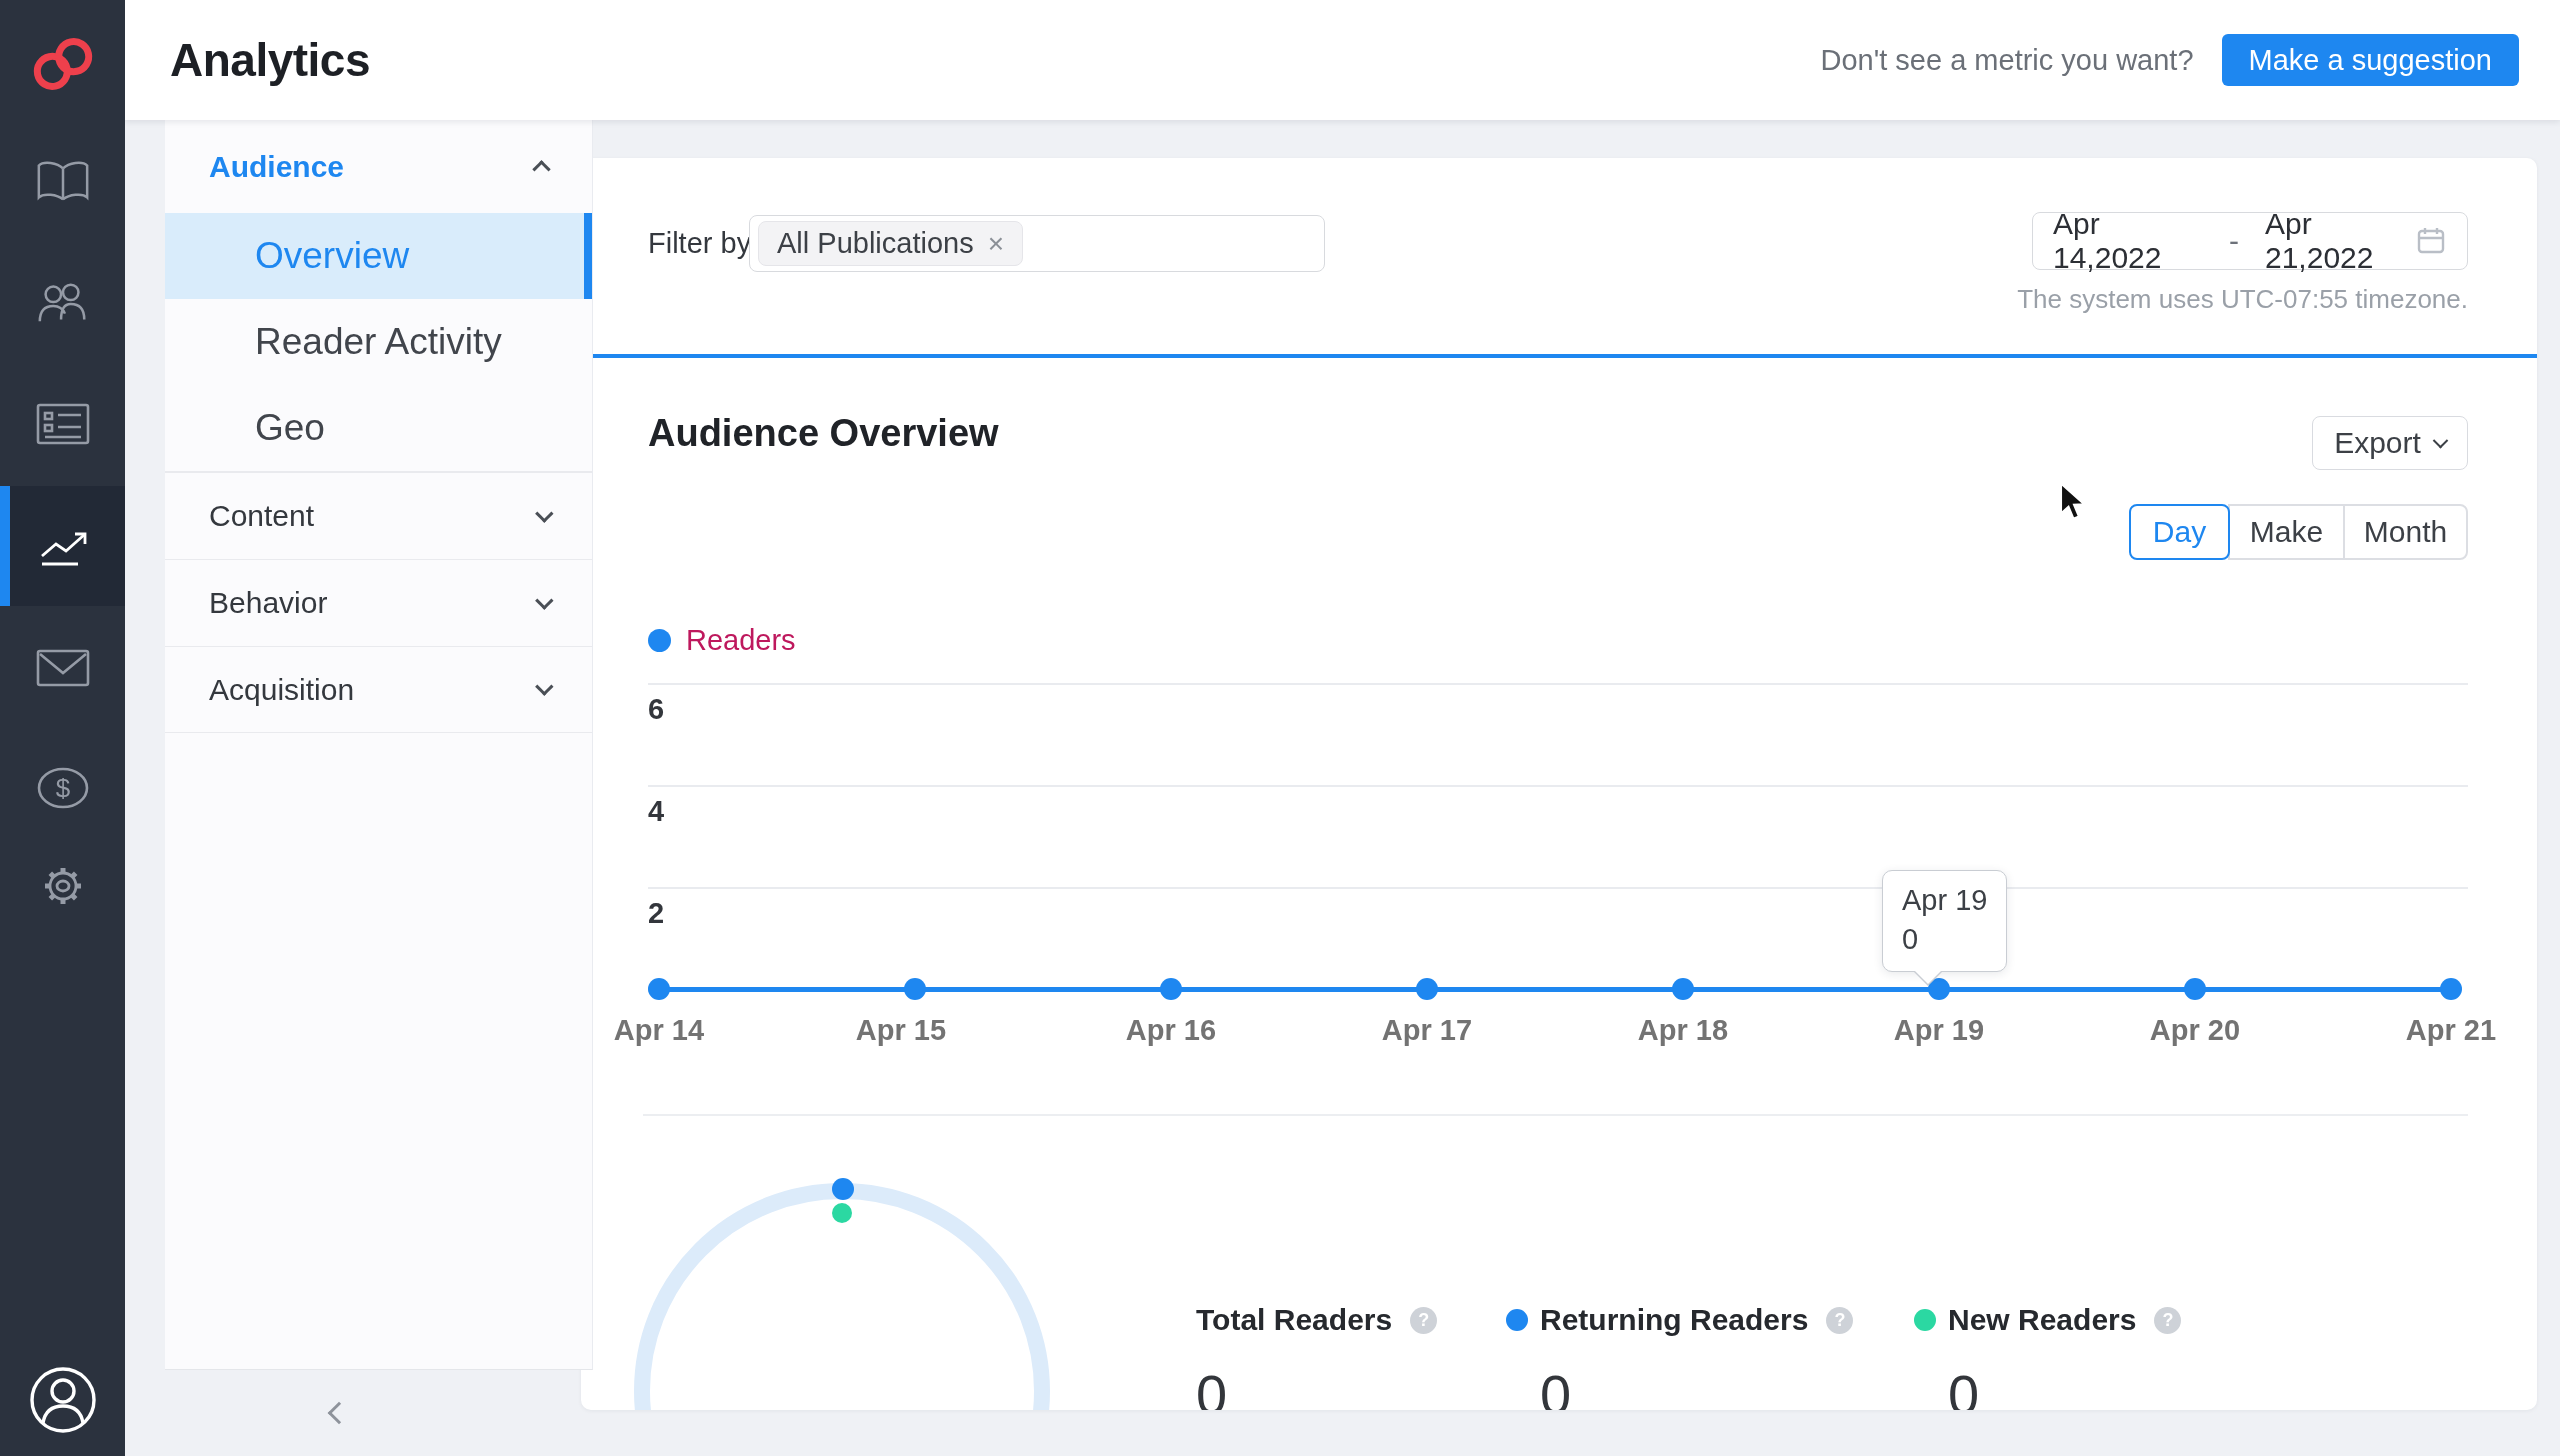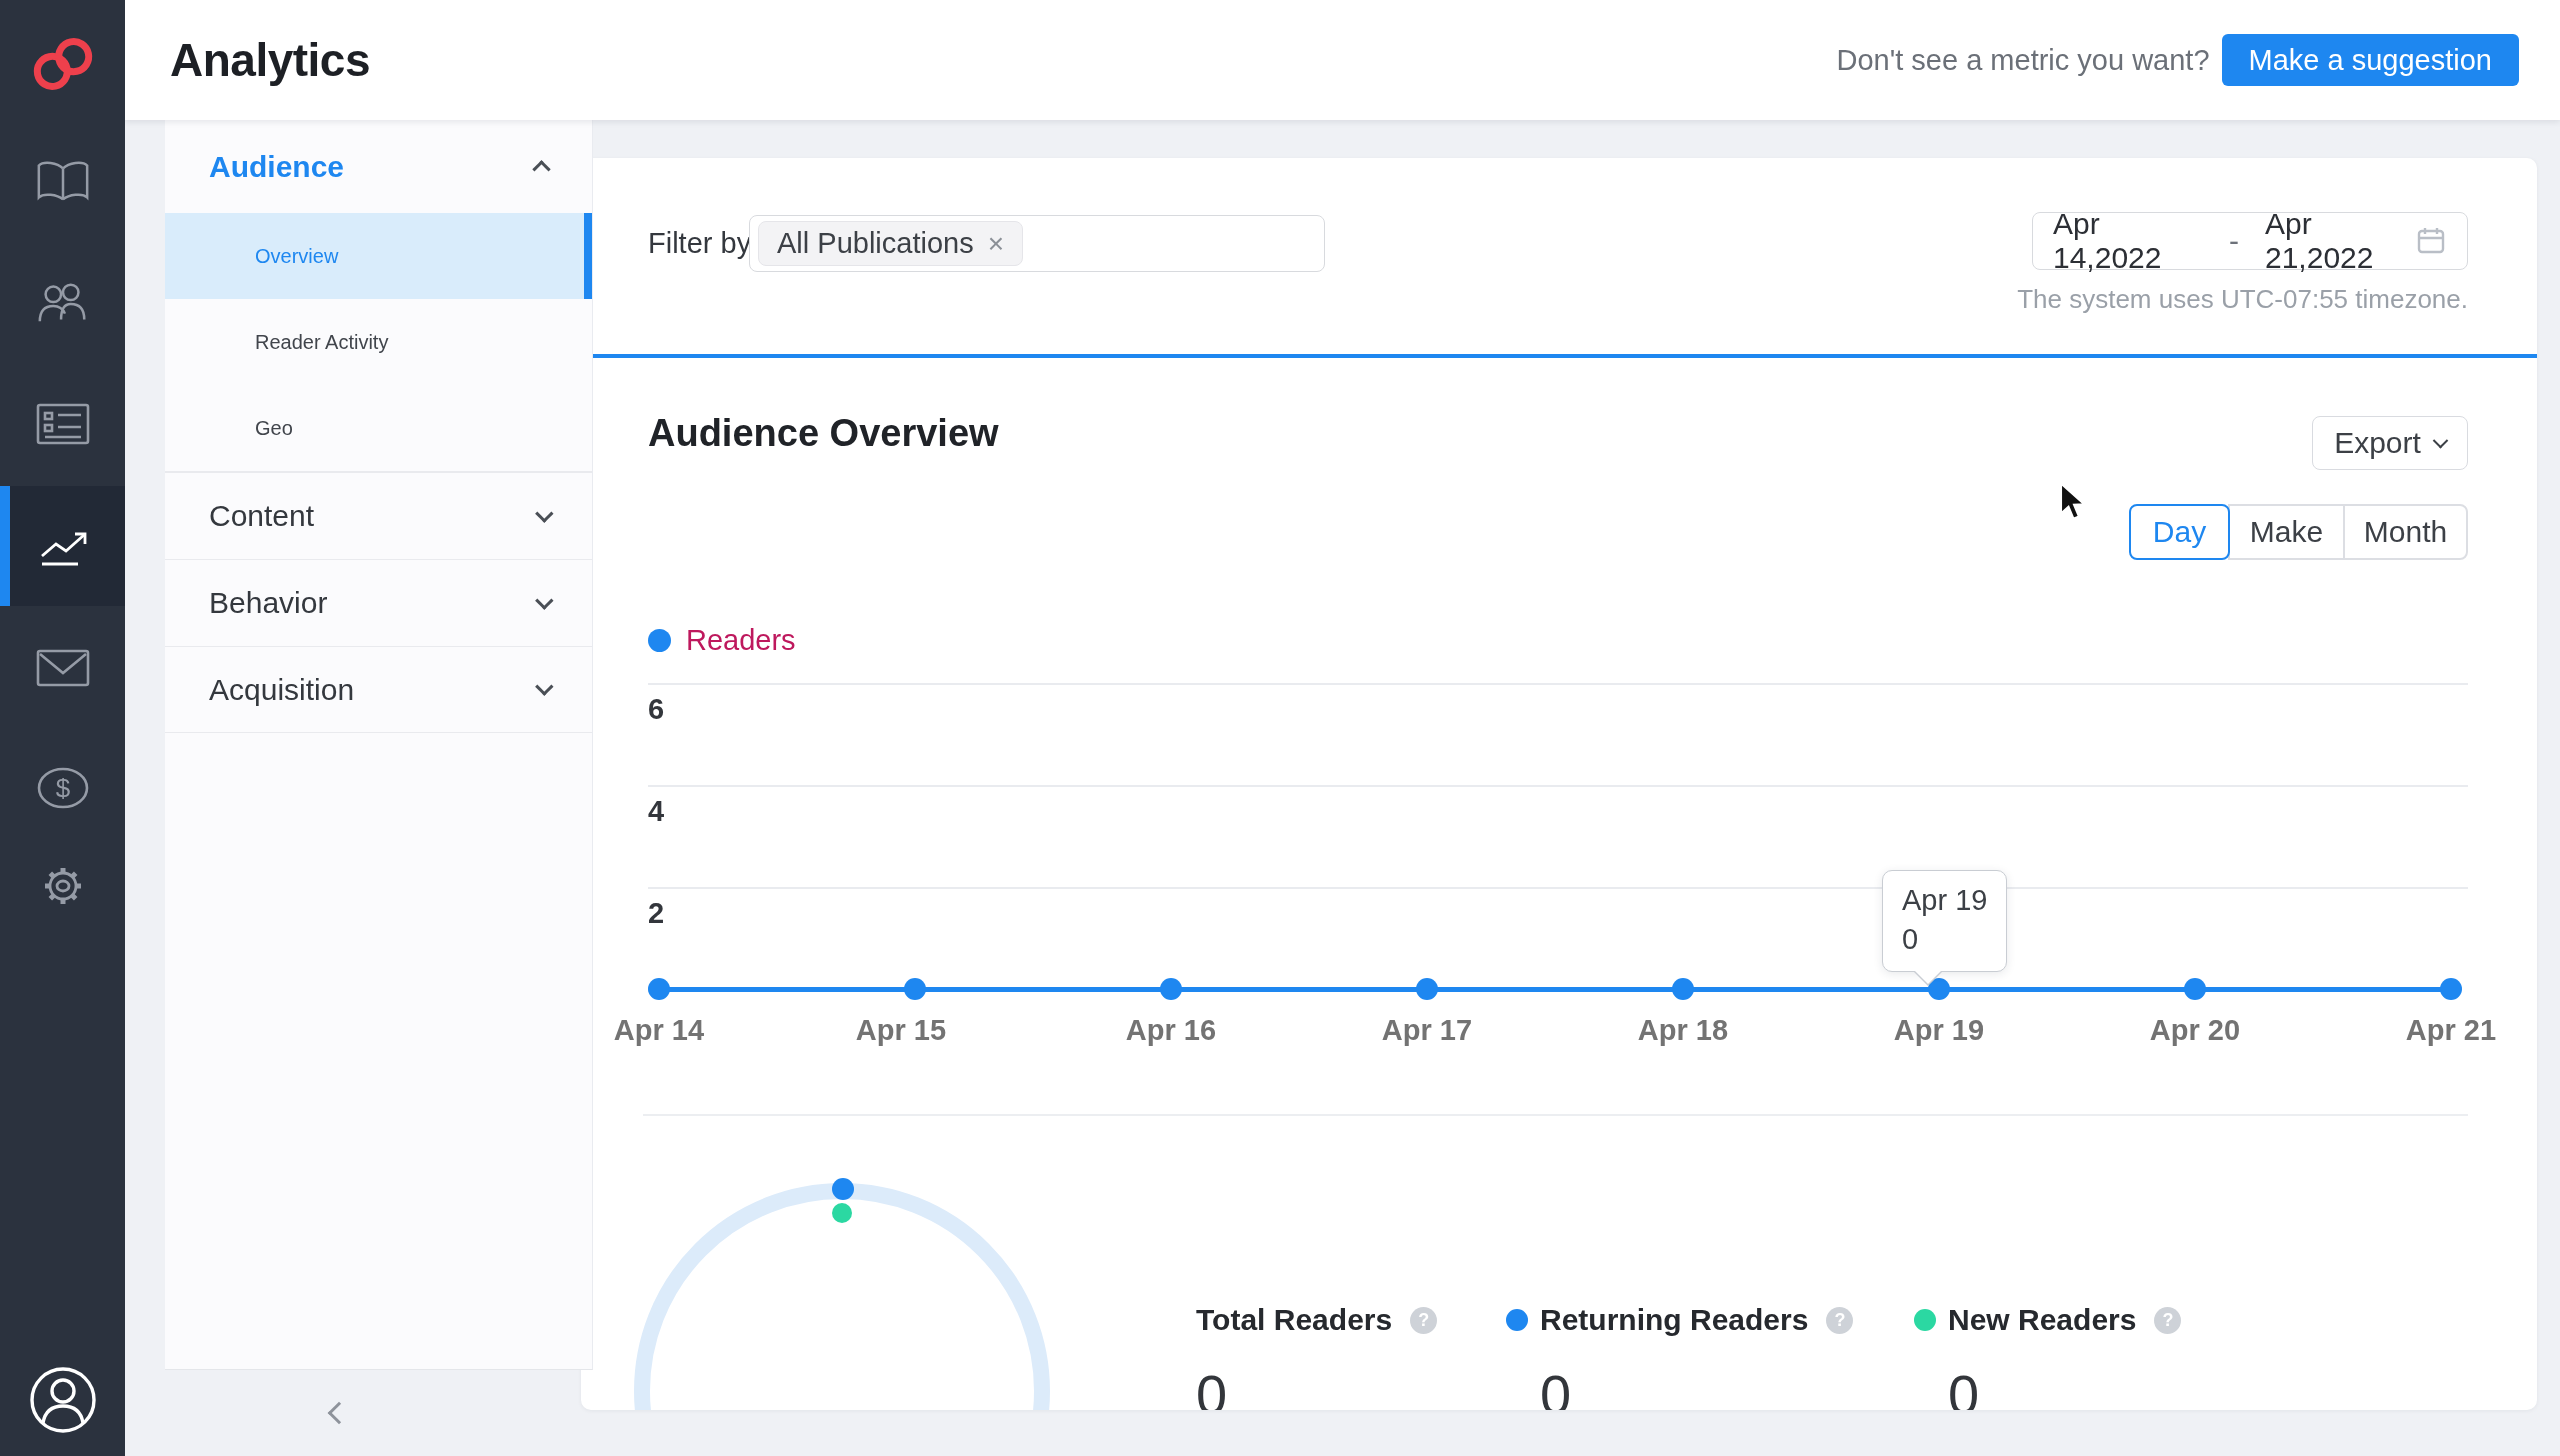--- a/index.html
+++ b/index.html
@@ -32,42 +32,42 @@
 
   
   .topbar {
     position: absolute; left: 125px; top: 0; right: 0; height: 120px;
     background: #ffffff; z-index: 30;
     display: flex; align-items: center;
     padding: 0 41px 0 45px;
     box-shadow: 0 2px 6px rgba(30,40,60,0.10);
   }
   .topbar h1 { font-size: 46px; font-weight: 700; letter-spacing: -0.5px; color: #1d2025; }
-  .topbar-right { margin-left: auto; display: flex; align-items: center; gap: 12px; }
+  .topbar-right { margin-left: auto; display: flex; align-items: center; gap: 28px; }
   .topbar-hint { font-size: 29px; color: #6b7078; }
   .cta-btn {
     height: 52px; padding: 0 27px; background: #1e87f0; color: #fff;
     font-size: 29px; font-weight: 500; border: none; border-radius: 6px;
     display: flex; align-items: center; font-family: inherit; cursor: pointer;
   }
 
   
   .subnav {
     position: absolute; left: 125px; top: 120px; width: 428px; bottom: 0;
     background: #eff1f5; z-index: 20;
   }
   .subnav-panel {
     position: absolute; left: 0; top: 0; width: 428px; height: 1250px;
     background: #fbfbfd; border-right: 1px solid #e9ebf0; border-bottom: 1px solid #e4e6ea; margin-left: 40px;
   }
   .sn-header { height: 93px; display: flex; align-items: center; padding: 0 44px; }
   .sn-header .label { font-size: 30px; font-weight: 700; color: #1e87f0; }
   .sn-item {
     height: 86px; display: flex; align-items: center; padding: 0 44px 0 90px;
-    font-size: 20px; color: #41454c; position: relative; cursor: pointer;
+    font-size: 37px; color: #41454c; position: relative; cursor: pointer;
   }
   .sn-item.active { background: #d9ecfb; color: #1e87f0; font-weight: 500; }
   .sn-item.active::after {
     content: ""; position: absolute; right: 0; top: 0; width: 8px; height: 100%;
     background: #1e87f0;
   }
   .sn-section {
     height: 87px; display: flex; align-items: center; padding: 0 44px;
     font-size: 30px; color: #34383e; border-top: 1px solid #e9eaee; cursor: pointer;
   }

